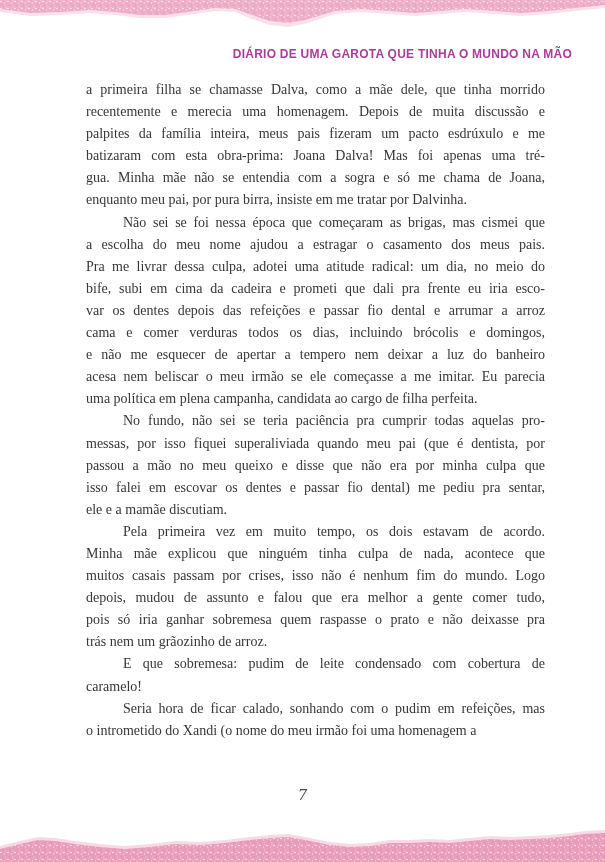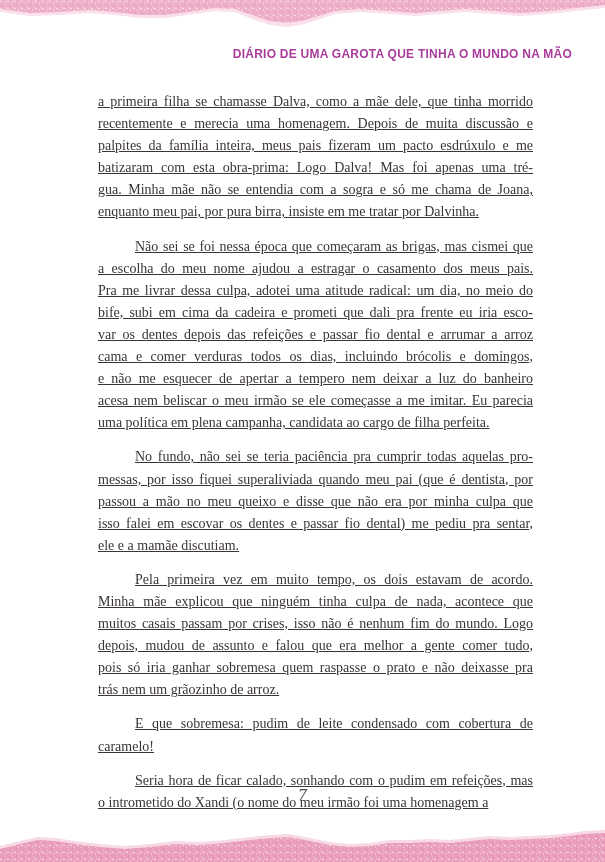--- a/index.html
+++ b/index.html
@@ -31,21 +31,21 @@
   }
   .body-text {
     position: absolute;
     top: 79px;
     left: 86px;
     width: 459px;
     font-size: 14px;
     line-height: 22.1px;
     color: var(--body-color, #3a3534);
   }
-  .paragraph { margin: 12px; text-decoration: underline; }
+  .paragraph { margin: 0; }
   .line {
     text-align: justify;
     text-align-last: justify;
     white-space: normal;
   }
   .line.para-end { text-align-last: left; }
   .line.indent { text-indent: 37px; }
   .page-number {
     position: absolute;
     top: 786px;
@@ -78,21 +78,21 @@
     <path fill="url(#speckle)" d="M0,0 H605 V5 L575,8 550,11 520,13 495,11 465,9 440,11 415,13 390,11 360,9 335,11 305,20 288,23 270,21 252,15 235,9 215,8 195,11 165,15 140,15 115,12 90,10 60,12 30,13 0,9 Z"></path>
   </svg>
 
   <div class="running-header">DIÁRIO DE UMA GAROTA QUE TINHA O MUNDO NA MÃO</div>
 
   <div class="body-text">
       <div class="paragraph">
         <div class="line">a primeira filha se chamasse Dalva, como a mãe dele, que tinha morrido</div>
         <div class="line">recentemente e merecia uma homenagem. Depois de muita discussão e</div>
         <div class="line">palpites da família inteira, meus pais fizeram um pacto esdrúxulo e me</div>
-        <div class="line">batizaram com esta obra-prima: Logo Dalva! Mas foi apenas uma tré-</div>
+        <div class="line">batizaram com esta obra-prima: Joana Dalva! Mas foi apenas uma tré-</div>
         <div class="line">gua. Minha mãe não se entendia com a sogra e só me chama de Joana,</div>
         <div class="line para-end">enquanto meu pai, por pura birra, insiste em me tratar por Dalvinha.</div>
       </div>
       <div class="paragraph">
         <div class="line indent">Não sei se foi nessa época que começaram as brigas, mas cismei que</div>
         <div class="line">a escolha do meu nome ajudou a estragar o casamento dos meus pais.</div>
         <div class="line">Pra me livrar dessa culpa, adotei uma atitude radical: um dia, no meio do</div>
         <div class="line">bife, subi em cima da cadeira e prometi que dali pra frente eu iria esco-</div>
         <div class="line">var os dentes depois das refeições e passar fio dental e arrumar a arroz</div>
         <div class="line">cama e comer verduras todos os dias, incluindo brócolis e domingos,</div>

